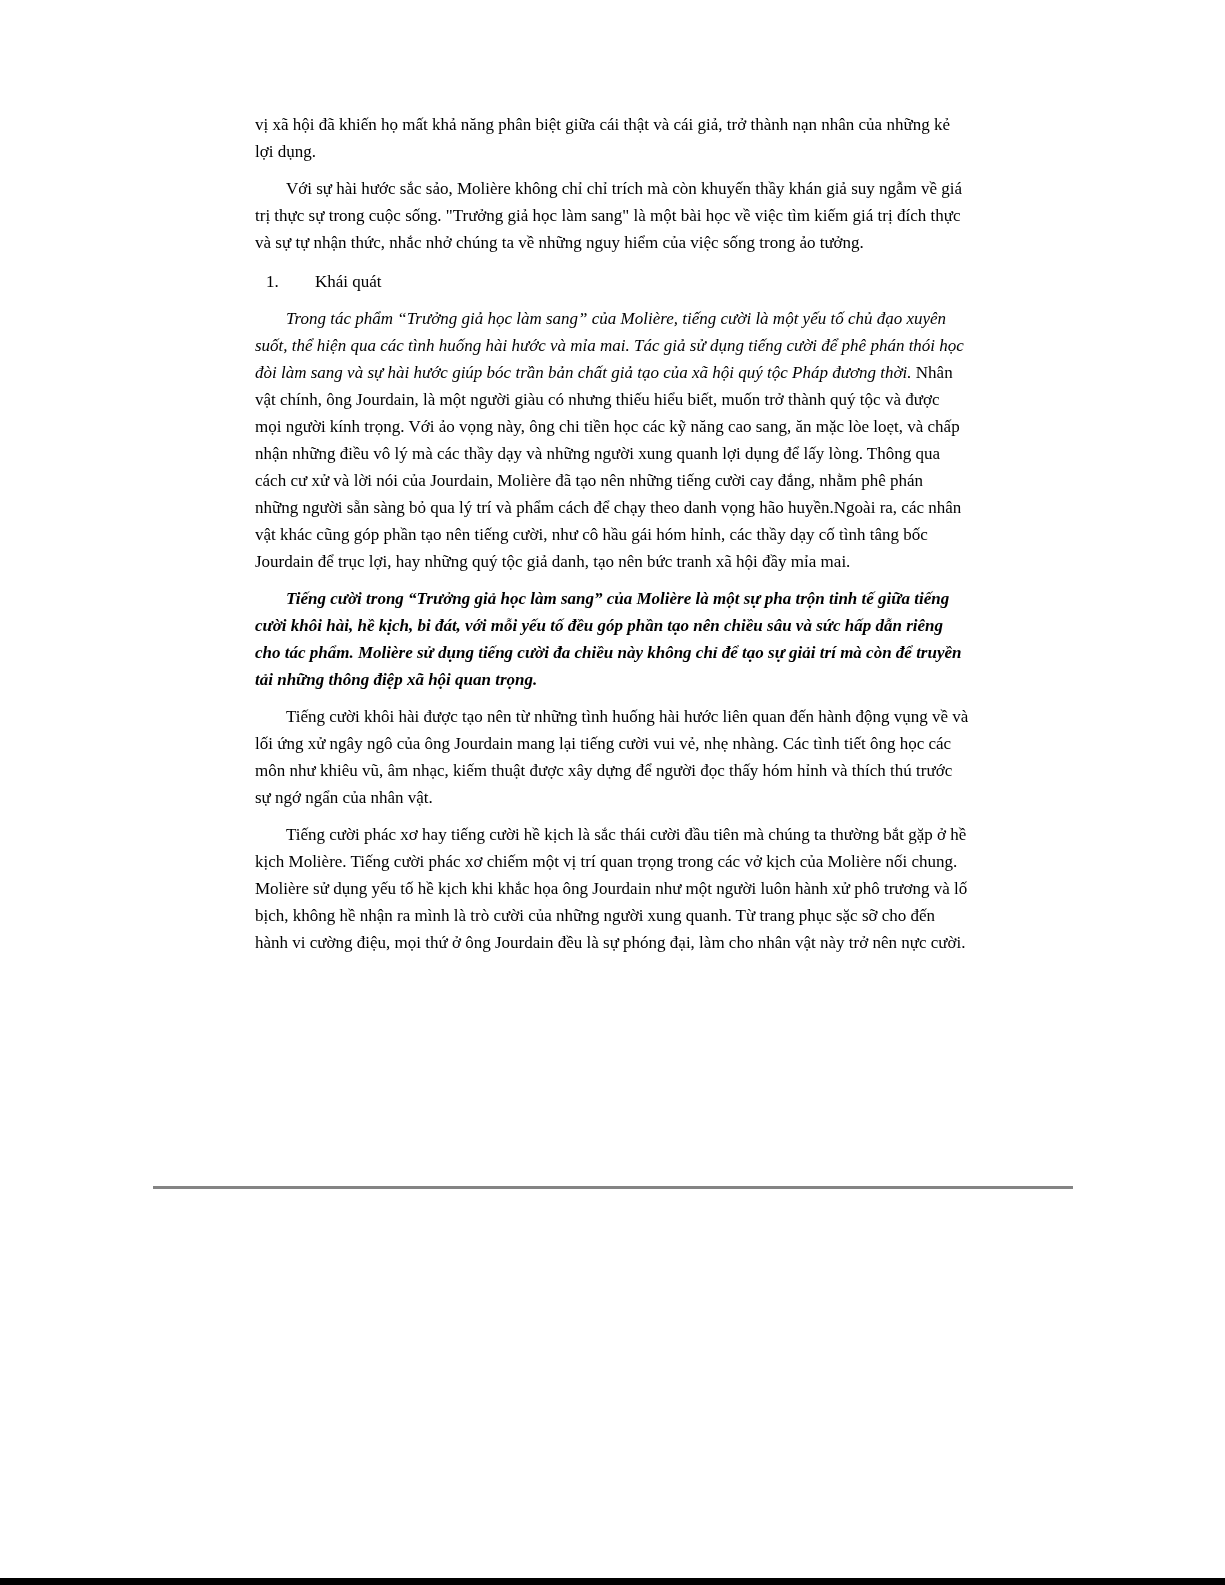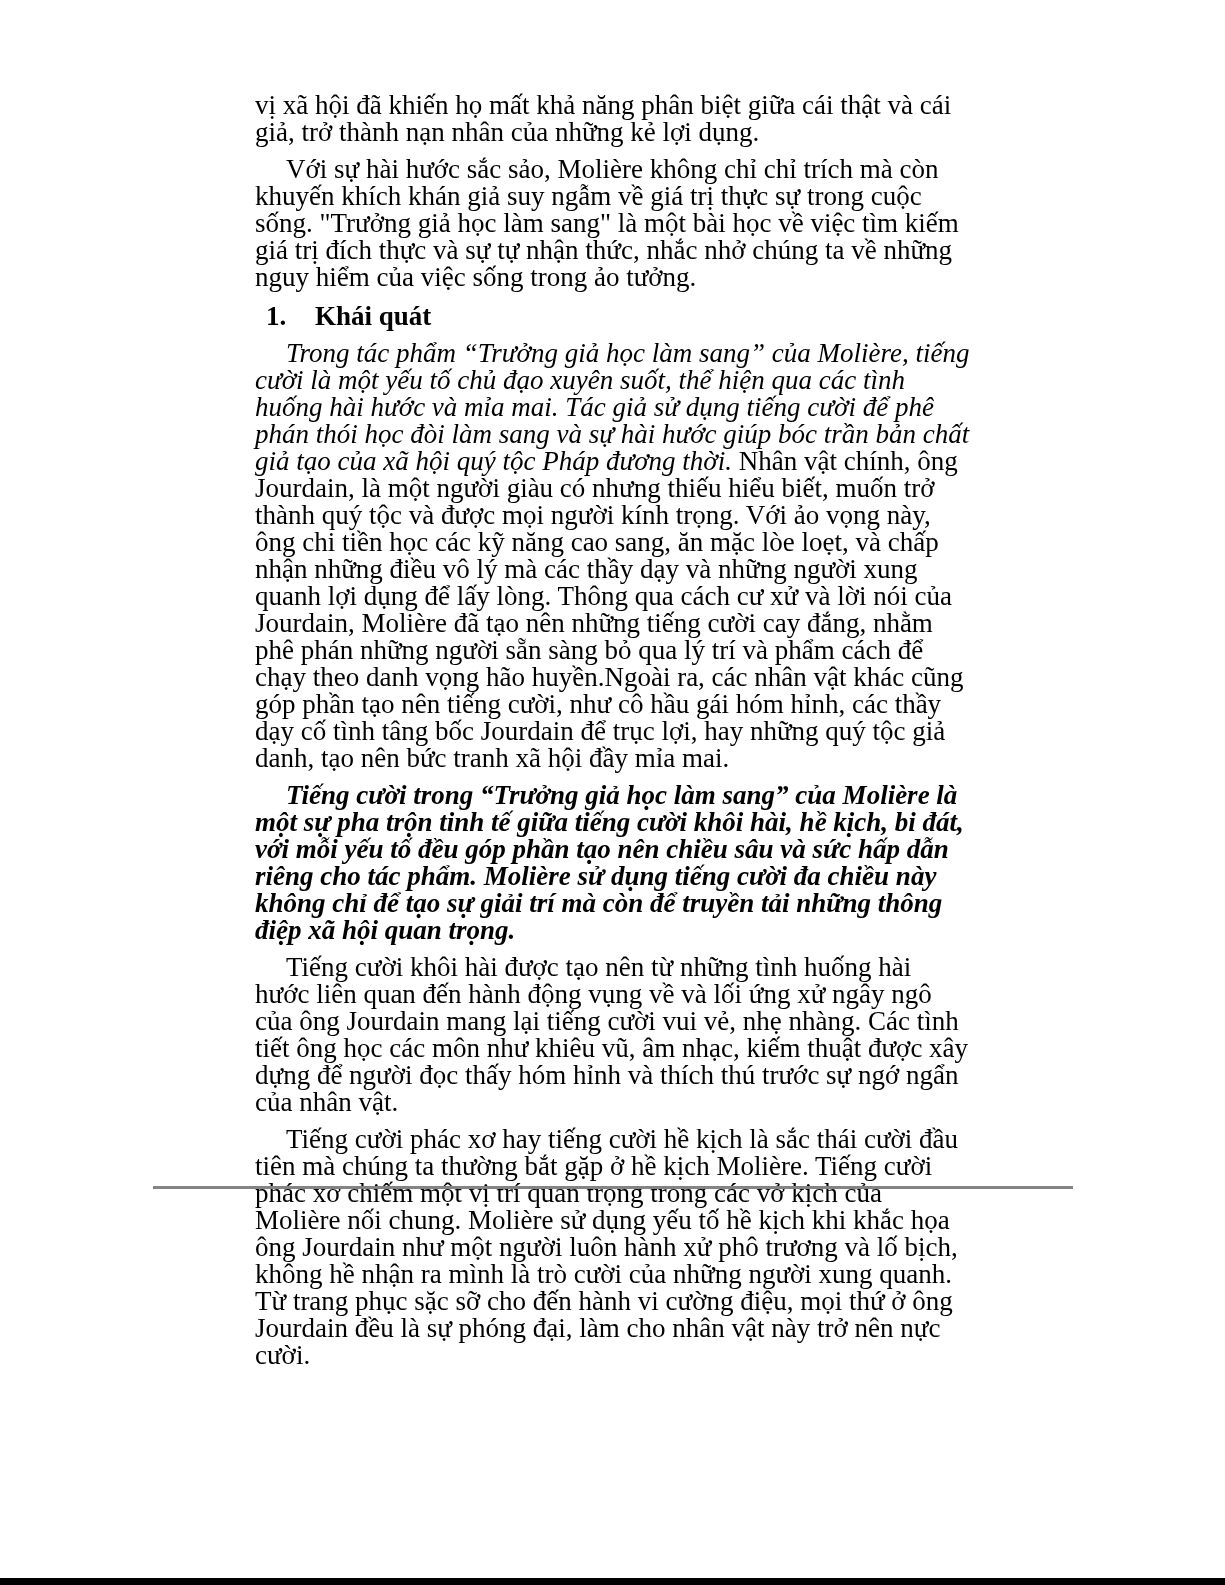--- a/index.html
+++ b/index.html
@@ -11,23 +11,23 @@
     height: 1585px;
     background: #ffffff;
     position: relative;
     overflow: hidden;
     font-family: "Liberation Serif", serif;
     color: #000000;
   }
   .content {
     position: absolute;
     left: 255px;
-    top: 92px;
+    top: 111px;
     width: 715px;
-    font-size: 27px;
+    font-size: 17px;
     line-height: 27px;
   }
   .content p {
     margin: 0 0 10px 0;
     text-indent: 31px;
   }
   p.no-indent {
     text-indent: 0;
   }
   .em-para {
@@ -43,21 +43,20 @@
     padding-left: 61px;
     margin: 2px 0 10px 0;
   }
   .heading .h-num {
     display: inline-block;
     width: 50px;
   }
   .list-item {
     padding-left: 11px;
     margin: 12px 0 10px 0;
-    font-weight: bold;
   }
   .list-item .li-num {
     display: inline-block;
     width: 49px;
   }
   .divider {
     position: absolute;
     left: 153px;
     top: 1186px;
     width: 920px;
@@ -74,21 +73,21 @@
   }
 </style>
 </head>
 <body>
 
 <div class="page">
   <div class="content">
 
     <p class="no-indent">vị xã hội đã khiến họ mất khả năng phân biệt giữa cái thật và cái giả, trở thành nạn nhân của những kẻ lợi dụng.</p>
 
-    <p>Với sự hài hước sắc sảo, Molière không chỉ chỉ trích mà còn khuyến khích khán giả suy ngẫm về giá trị thực sự trong cuộc sống. "Trưởng giả học làm sang" là một bài học về việc tìm kiếm giá trị đích thực và sự tự nhận thức, nhắc nhở chúng ta về những nguy hiểm của việc sống trong ảo tưởng.</p>
+    <p>Với sự hài hước sắc sảo, Molière không chỉ chỉ trích mà còn khuyến thầy khán giả suy ngẫm về giá trị thực sự trong cuộc sống. "Trưởng giả học làm sang" là một bài học về việc tìm kiếm giá trị đích thực và sự tự nhận thức, nhắc nhở chúng ta về những nguy hiểm của việc sống trong ảo tưởng.</p>
 
 
     <div class="list-item">
       <span class="li-num">1.</span><span class="li-text">Khái quát</span>
     </div>
 
 
     <p>
       <span class="em-inline">Trong tác phẩm “Trưởng giả học làm sang” của Molière, tiếng cười là một yếu tố chủ đạo xuyên suốt, thể hiện qua các tình huống hài hước và mỉa mai. Tác giả sử dụng tiếng cười để phê phán thói học đòi làm sang và sự hài hước giúp bóc trần bản chất giả tạo của xã hội quý tộc Pháp đương thời.</span><span> Nhân vật chính, ông Jourdain, là một người giàu có nhưng thiếu hiểu biết, muốn trở thành quý tộc và được mọi người kính trọng. Với ảo vọng này, ông chi tiền học các kỹ năng cao sang, ăn mặc lòe loẹt, và chấp nhận những điều vô lý mà các thầy dạy và những người xung quanh lợi dụng để lấy lòng. Thông qua cách cư xử và lời nói của Jourdain, Molière đã tạo nên những tiếng cười cay đắng, nhằm phê phán những người sẵn sàng bỏ qua lý trí và phẩm cách để chạy theo danh vọng hão huyền.Ngoài ra, các nhân vật khác cũng góp phần tạo nên tiếng cười, như cô hầu gái hóm hỉnh, các thầy dạy cố tình tâng bốc Jourdain để trục lợi, hay những quý tộc giả danh, tạo nên bức tranh xã hội đầy mỉa mai.</span>
     </p>

